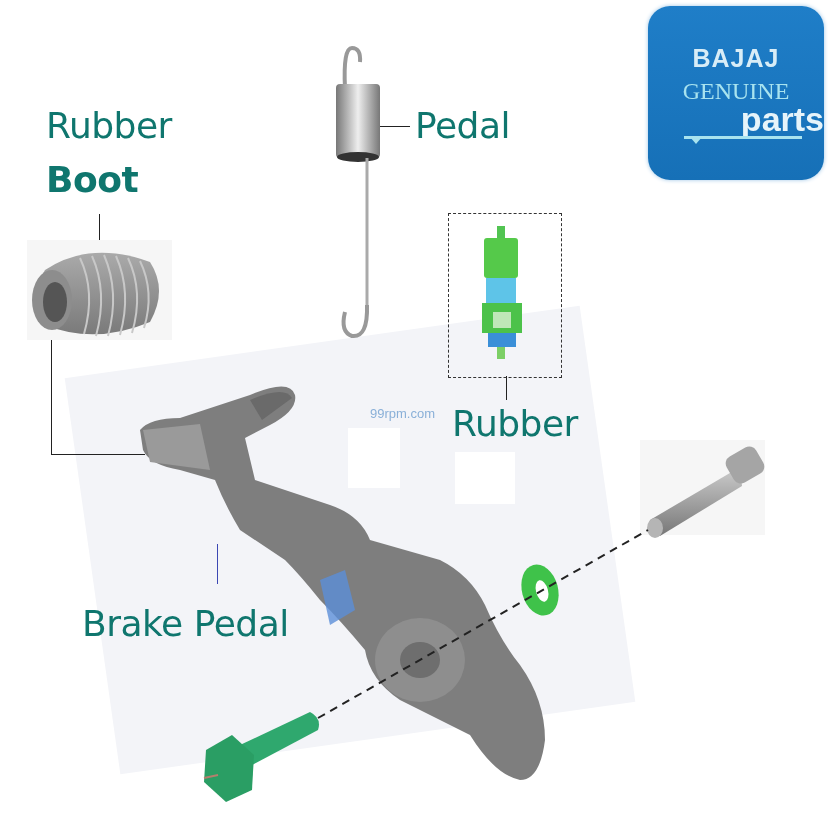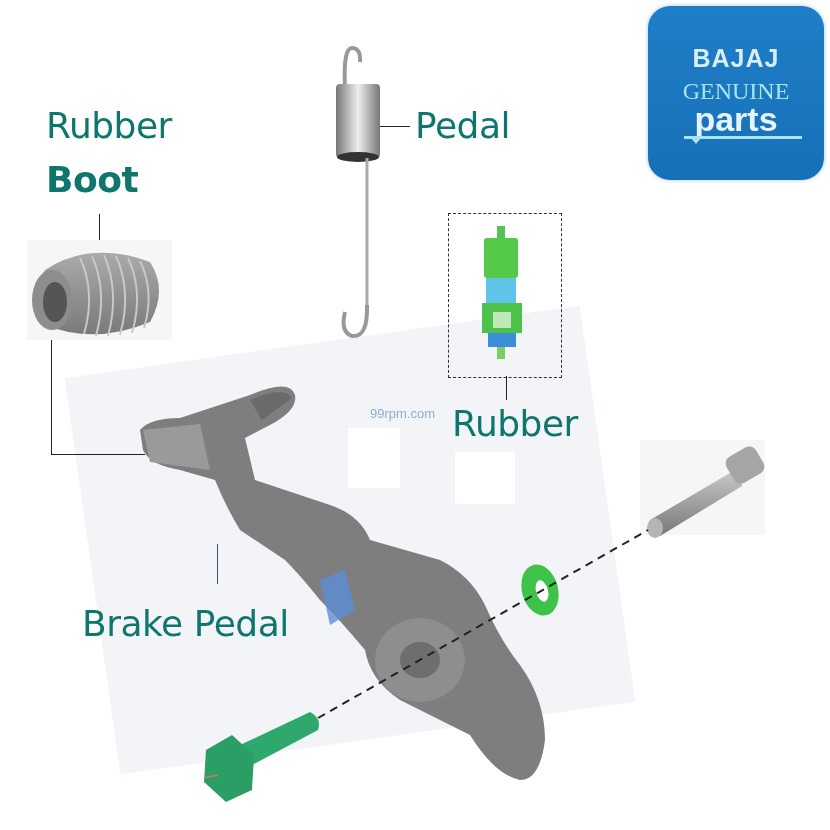--- a/index.html
+++ b/index.html
@@ -3,21 +3,21 @@
 <meta charset="utf-8">
 <style>
   html,body{margin:0;padding:0;background:#ffffff;}
   body{width:830px;height:830px;position:relative;overflow:hidden;font-family:"DejaVu Sans","Liberation Sans",sans-serif;}
   .abs{position:absolute;}
   .label{position:absolute;color:#0f766e;font-size:36px;line-height:1;white-space:nowrap;font-family:"DejaVu Sans","Liberation Sans",sans-serif;letter-spacing:-0.5px;}
   .bg-panel{position:absolute;background:#f4f5f9;}
   .logo{position:absolute;left:648px;top:6px;width:176px;height:174px;border-radius:22px;background:linear-gradient(180deg,#1f7ec8 0%,#1670b7 100%);box-shadow:0 0 4px #9fc6e6;}
   .logo .brand{position:absolute;left:0;right:0;top:38px;text-align:center;color:#d8edf7;font-weight:bold;font-size:25px;letter-spacing:1px;font-family:"Liberation Sans",sans-serif;}
   .logo .sub1{position:absolute;left:0;right:0;top:72px;text-align:center;color:#a8e3ef;font-size:24px;font-family:Liberation Serif, serif;}
-  .logo .sub2{position:absolute;left:0;right:0;top:94px;text-align:center;color:#e6f4fa;font-size:34px;font-weight:bold;font-family:"Liberation Sans",sans-serif;}
+  .logo .sub2{position:absolute;left:0;right:0;top:94px;text-align:right;color:#e6f4fa;font-size:34px;font-weight:bold;font-family:"Liberation Sans",sans-serif;}
   .logo .uline{position:absolute;left:36px;width:118px;top:130px;height:3px;background:#a8e3ef;}
   .watermark{position:absolute;left:370px;top:406px;font-size:13px;color:#8ab0d8;font-family:"Liberation Sans",sans-serif;}
   .line{position:absolute;background:#222;}
 </style>
 </head>
 <body>
 
 <div class="bg-panel" style="left:90px;top:340px;width:520px;height:400px;transform:rotate(-8deg);background:#f3f4f8;"></div>
 <div class="bg-panel" style="left:640px;top:440px;width:125px;height:95px;background:#f6f6f6;"></div>
 <div class="abs" style="left:348px;top:428px;width:52px;height:60px;background:#fff;"></div>

